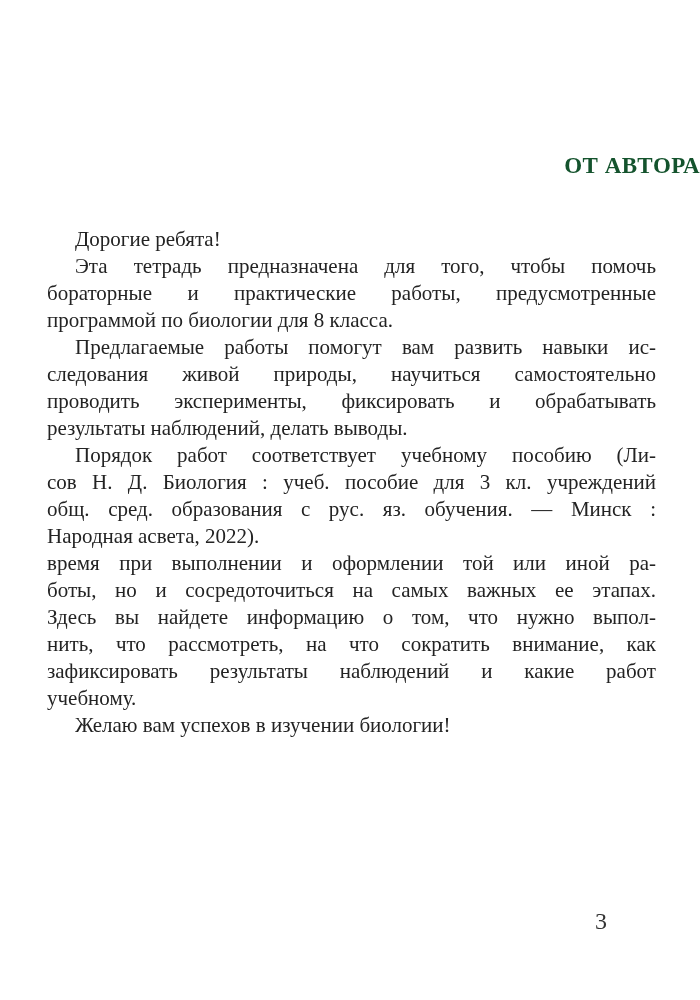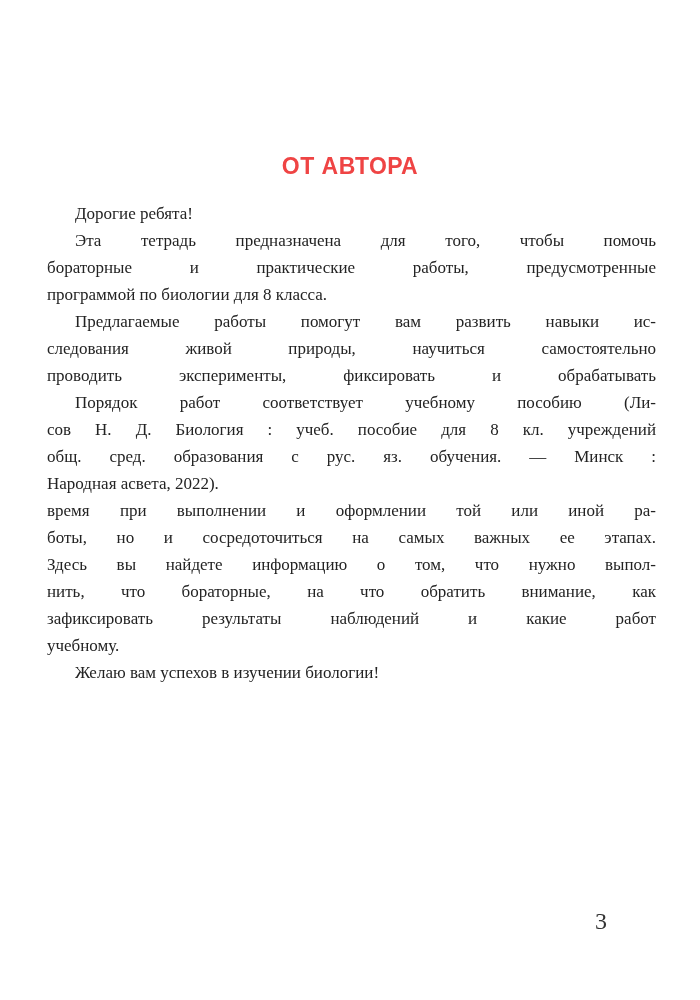--- a/index.html
+++ b/index.html
@@ -15,33 +15,33 @@
     overflow: hidden;
     font-family: "Liberation Serif", serif;
     color: #222222;
   }
   .title {
     position: absolute;
     top: 153px;
     left: 0;
     width: 100%;
     margin: 0;
-    text-align: center;
-    font-family: Liberation Sans, sans-serif;
+    text-align: right;
+    font-family: Liberation Serif, serif;
     font-weight: 700;
     font-size: 23px;
     letter-spacing: 0.5px;
-    color: #ef4444;
+    color: #14532d;
   }
   .body-text {
     position: absolute;
     left: 47px;
-    top: 200px;
+    top: 226px;
     width: 609px;
-    font-size: 17px;
+    font-size: 21px;
     line-height: 27px;
     color: #232323;
   }
   .para {
     margin: 0;
   }
   .line {
     display: block;
     text-align: justify;
     text-align-last: justify;
@@ -77,32 +77,33 @@
       </div>
       <div class="para">
         <div class="line first">Эта тетрадь предназначена для того, чтобы помочь</div>
         <div class="line">бораторные и практические работы, предусмотренные</div>
         <div class="line last">программой по биологии для 8 класса.</div>
       </div>
       <div class="para">
         <div class="line first">Предлагаемые работы помогут вам развить навыки ис-</div>
         <div class="line">следования живой природы, научиться самостоятельно</div>
         <div class="line">проводить эксперименты, фиксировать и обрабатывать</div>
+        <div class="line last">результаты наблюдений, делать выводы.</div>
       </div>
       <div class="para">
         <div class="line first">Порядок работ соответствует учебному пособию (Ли-</div>
-        <div class="line">сов Н. Д. Биология : учеб. пособие для 8 кл. учреждений</div>
+        <div class="line">сов Н. Д. Биология : учеб. пособие для 3 кл. учреждений</div>
         <div class="line">общ. сред. образования с рус. яз. обучения. — Минск :</div>
         <div class="line last">Народная асвета, 2022).</div>
       </div>
       <div class="para">
         <div class="line">время при выполнении и оформлении той или иной ра-</div>
         <div class="line">боты, но и сосредоточиться на самых важных ее этапах.</div>
         <div class="line">Здесь вы найдете информацию о том, что нужно выпол-</div>
-        <div class="line">нить, что бораторные, на что обратить внимание, как</div>
+        <div class="line">нить, что рассмотреть, на что сократить внимание, как</div>
         <div class="line">зафиксировать результаты наблюдений и какие работ</div>
         <div class="line last">учебному.</div>
       </div>
       <div class="para">
         <div class="line first last">Желаю вам успехов в изучении биологии!</div>
       </div>
     </div>
 
   <div class="page-number">3</div>
 </div>

